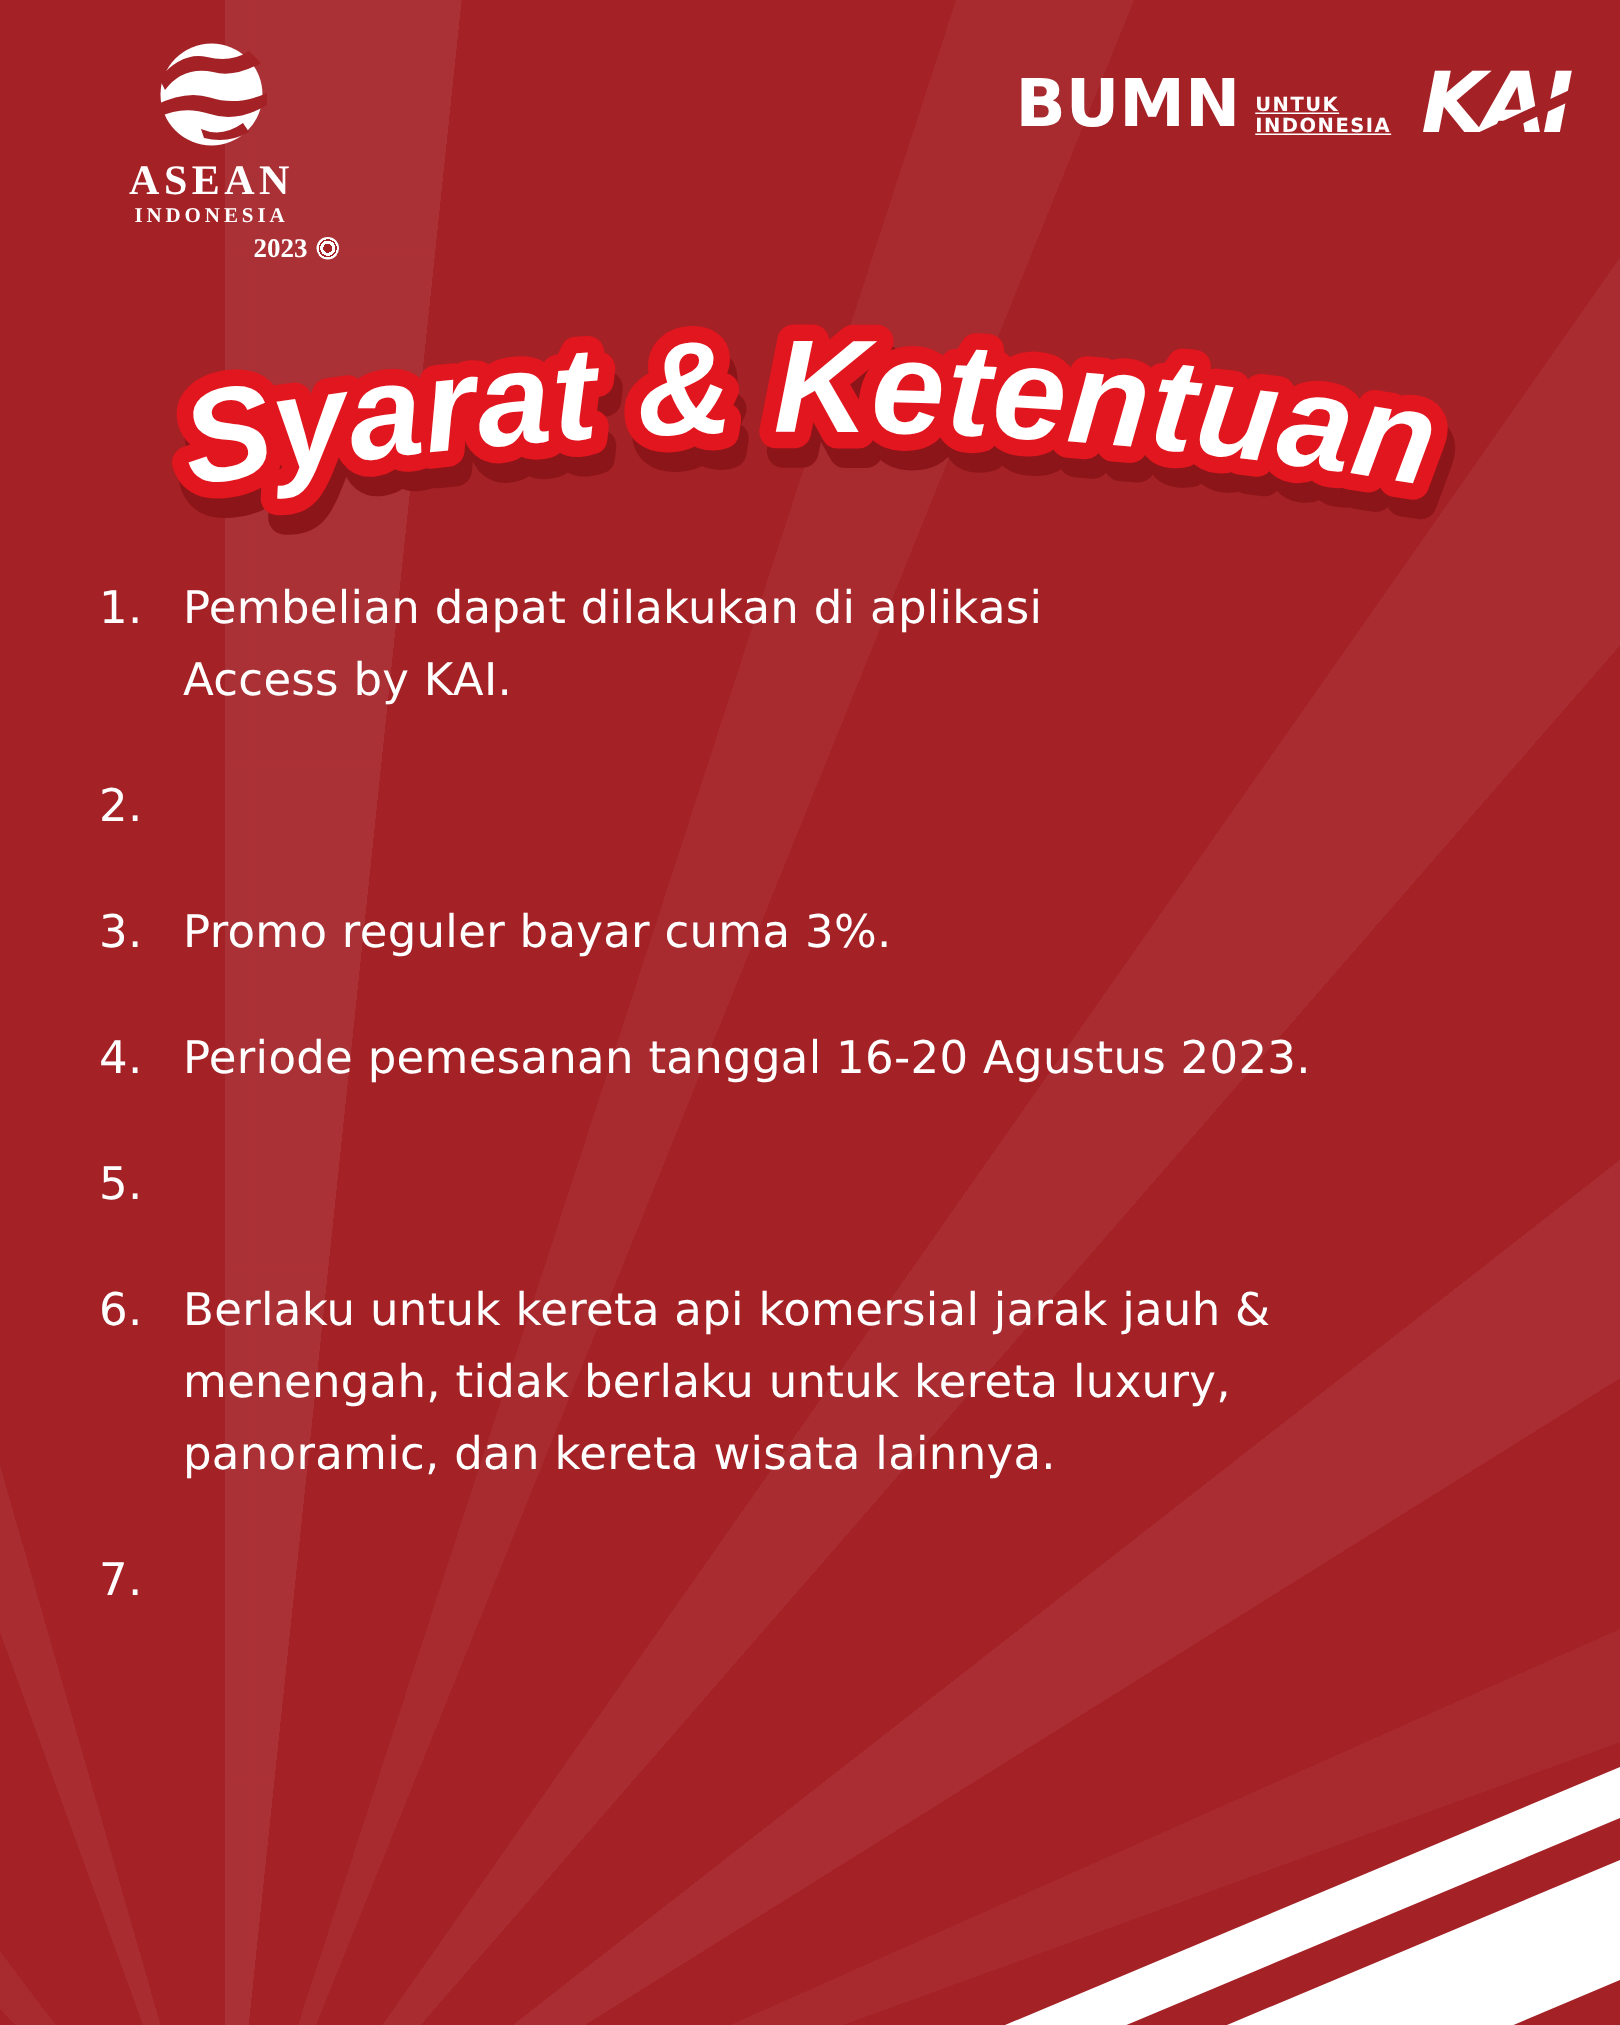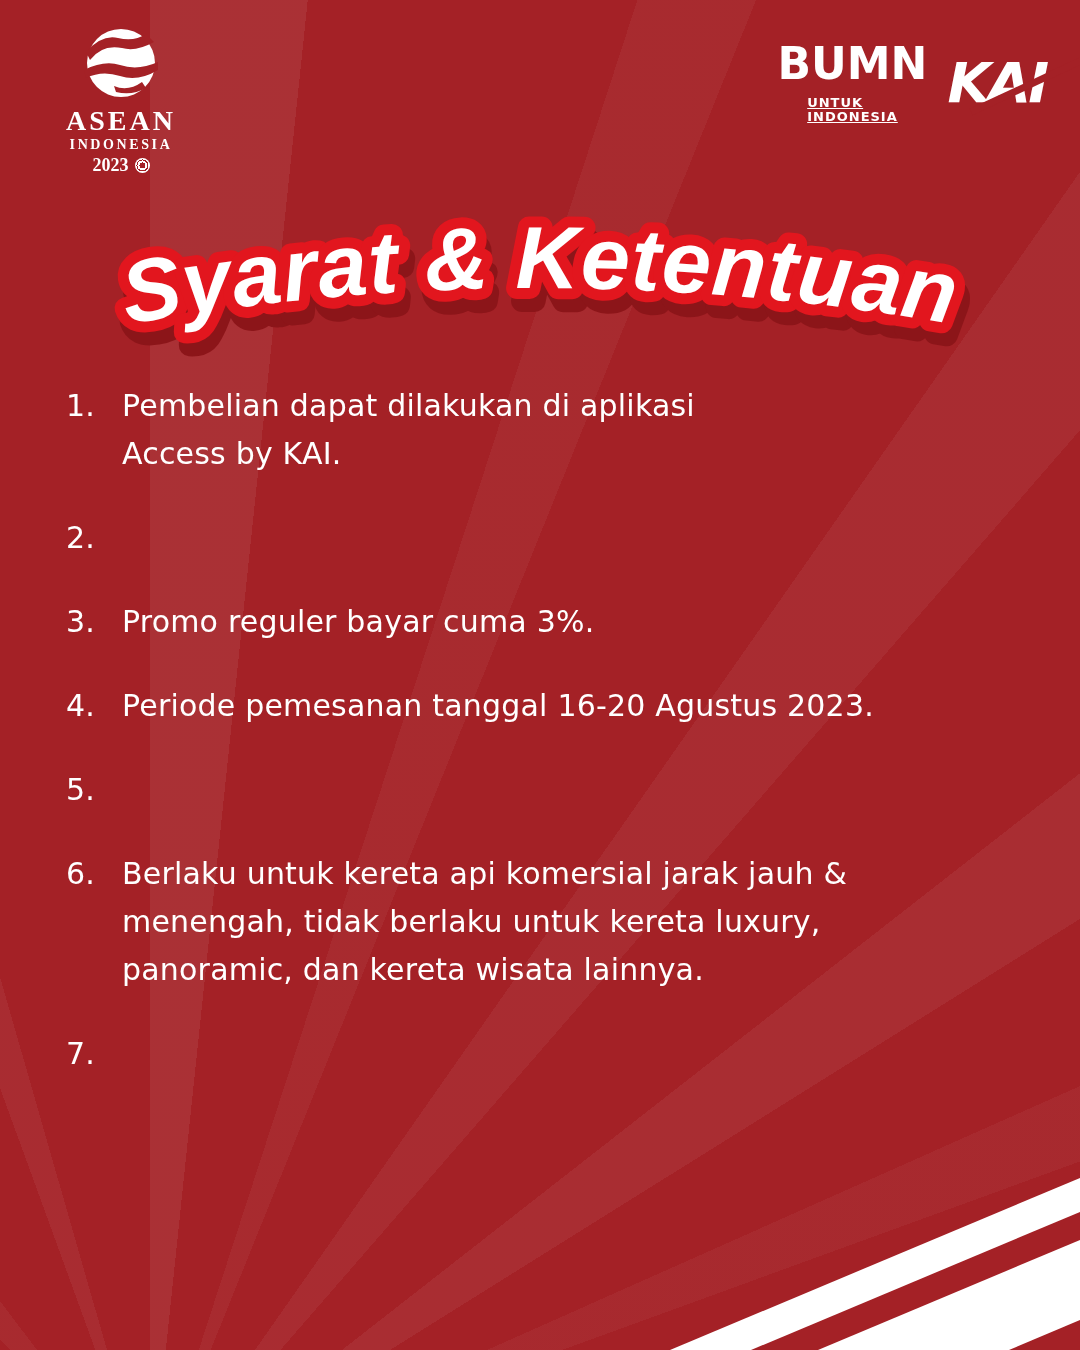--- a/index.html
+++ b/index.html
@@ -26,38 +26,38 @@
       rgba(255,255,255,0) 82deg 95deg,
       rgba(255,255,255,0.05) 95deg 101deg,
       rgba(255,255,255,0) 101deg 112deg,
       rgba(255,255,255,0.055) 112deg 118deg,
       rgba(255,255,255,0) 118deg 126deg,
       rgba(255,255,255,0.04) 126deg 130deg,
       rgba(255,255,255,0) 130deg 360deg);
   }
   
   .asean{
-    position:absolute;left:36px;top:26px;width:170px;
+    position:absolute;left:56px;top:26px;width:170px;
     text-align:center;
     font-family:"Liberation Serif",serif;
   }
   .asean-emblem{display:block;margin:0 auto 6px auto;}
   .asean-name{font-size:28px;font-weight:bold;letter-spacing:3px;line-height:30px;}
   .asean-country{font-size:14px;font-weight:bold;letter-spacing:2.6px;line-height:18px;}
-  .asean-year{font-size:18px;font-weight:bold;line-height:22px;display:flex;align-items:center;justify-content:center;gap:6px;}
+  .asean-year{font-size:18px;font-weight:bold;line-height:22px;display:flex;align-items:center;justify-content:flex-end;gap:6px;}
   .seal{
     display:inline-block;width:15px;height:15px;border-radius:50%;
     background:radial-gradient(circle at 50% 50%, #A42126 0 3px, #ffffff 3px 5px, #A42126 5px 6px, #ffffff 6px);
   }
   
   .brand-row{
     position:absolute;top:42px;right:26px;
     display:flex;align-items:center;gap:20px;
   }
-  .bumn-group{display:flex;align-items:center;gap:10px;flex-direction:column;}
+  .bumn-group{display:flex;align-items:flex-end;gap:10px;}
   .bumn-text{font-weight:bold;font-size:44px;letter-spacing:0px;line-height:44px;}
   .bumn-tagline{font-weight:bold;font-size:13px;letter-spacing:1px;line-height:14px;text-transform:uppercase;text-decoration:underline;}
   .kai{
     position:relative;
     font-style:italic;font-weight:bold;font-size:56px;line-height:56px;letter-spacing:-3px;
     padding-right:8px;
   }
   .kai-slash{
     position:absolute;left:18px;top:26px;width:130px;height:7px;
     background:#A42126;transform:rotate(-25deg);

